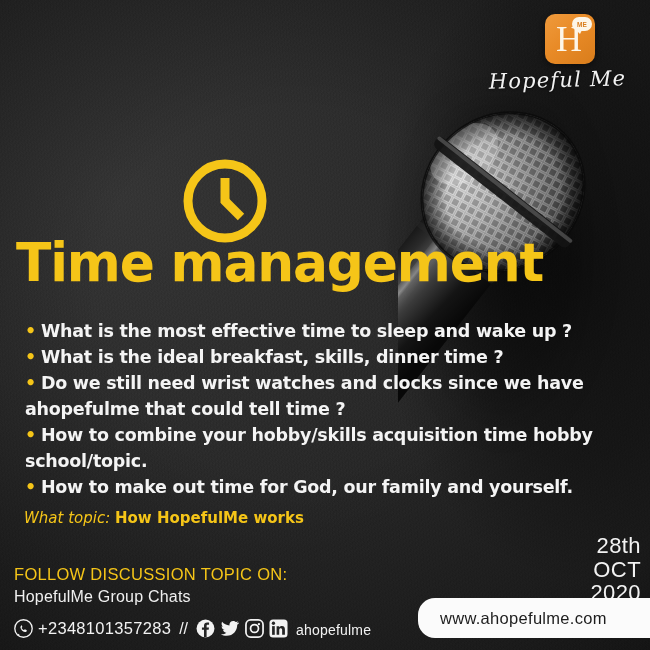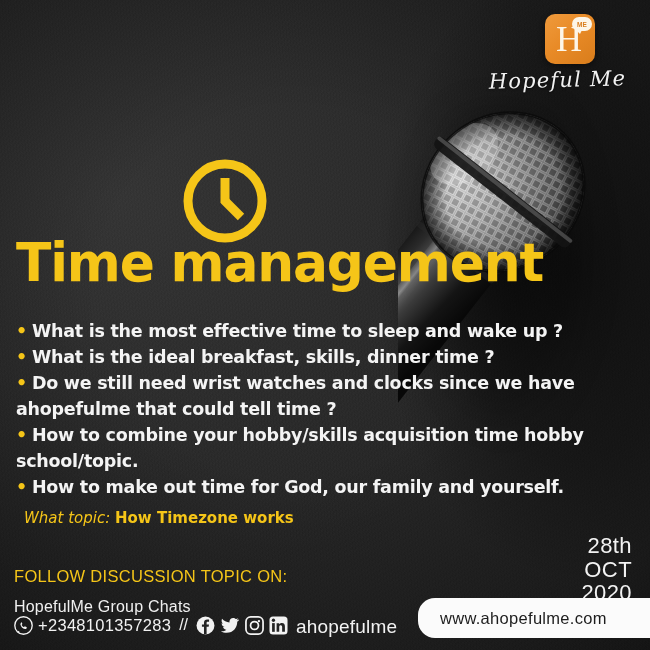--- a/index.html
+++ b/index.html
@@ -104,21 +104,21 @@
     font-size:54px;line-height:1;
     color:#f5c518;
     letter-spacing:-1.2px;
     transform:scaleX(.96);
     transform-origin:left center;
     white-space:nowrap;
   }
 
   
   .bullets{
-    position:absolute;left:16px;top:318px;width:580px;
+    position:absolute;left:25px;top:318px;width:580px;
   }
   .b-line{
     font-family:"DejaVu Sans",sans-serif;
     font-weight:bold;
     font-size:17.5px;
     line-height:26px;
     color:#f4f4f4;
     letter-spacing:-.25px;
     white-space:nowrap;
   }
@@ -130,51 +130,51 @@
     font-family:"DejaVu Sans",sans-serif;
     font-size:15px;line-height:20px;
     color:#f5c518;
     white-space:nowrap;
   }
   .bonus .lead{font-style:italic;font-weight:normal;}
   .bonus .strong{font-weight:bold;}
 
   
   .date{
-    position:absolute;right:18px;top:534px;
+    position:absolute;right:9px;top:534px;
     text-align:right;
     font-family:"Liberation Sans",sans-serif;
     font-size:22px;line-height:23.5px;
     color:#f2f2f2;
     letter-spacing:.4px;
   }
 
   
   .footer{position:absolute;left:14px;bottom:12px;}
   .f-title{
     font-family:"Liberation Sans",sans-serif;
     font-size:16.5px;letter-spacing:.3px;
-    color:#f5c518;margin-bottom:12px;
+    color:#f5c518;margin-bottom:4px;
   }
   .f-sub{
     font-family:"Liberation Sans",sans-serif;
-    font-size:16px;color:#f0f0f0;letter-spacing:.2px;margin-bottom:0;
-  }
-  .f-row{display:flex;align-items:flex-start;gap:5px;}
+    font-size:16px;color:#f0f0f0;letter-spacing:.2px;margin-bottom:13px;
+  }
+  .f-row{display:flex;align-items:flex-end;gap:5px;}
   .f-phone{
     font-family:"Liberation Sans",sans-serif;
     font-size:16.5px;color:#f2f2f2;letter-spacing:.3px;
   }
   .f-sep{
     font-family:"Liberation Sans",sans-serif;
     font-size:16px;color:#f2f2f2;margin:0 3px;
   }
   .f-handle{
     font-family:"Liberation Sans",sans-serif;
-    font-size:19px;color:#f2f2f2;letter-spacing:.2px;margin-left:3px;
+    font-size:14px;color:#f2f2f2;letter-spacing:.2px;margin-left:3px;
   }
   .ico{display:inline-block;line-height:0;}
 
   
   .web-pill{
     position:absolute;right:0;bottom:12px;
     height:40px;width:232px;
     background:#fbfbfb;
     border-radius:17px 0 0 17px;
     display:flex;align-items:center;
@@ -302,21 +302,21 @@
     <div class="b-line cont">
       <span>school/topic.</span>
     </div>
     <div class="b-line">
       <span class="dot">•</span><span>How to make out time for God, our family and yourself.</span>
     </div>
   </div>
 
   <div class="bonus">
     <span class="lead">What topic:</span>
-    <span class="strong">How Timezone works</span>
+    <span class="strong">How HopefulMe works</span>
   </div>
 
   <div class="date">
     <div>28th</div>
     <div>OCT</div>
     <div>2020</div>
   </div>
 
   <div class="footer">
     <div class="f-title">FOLLOW DISCUSSION TOPIC ON:</div>

